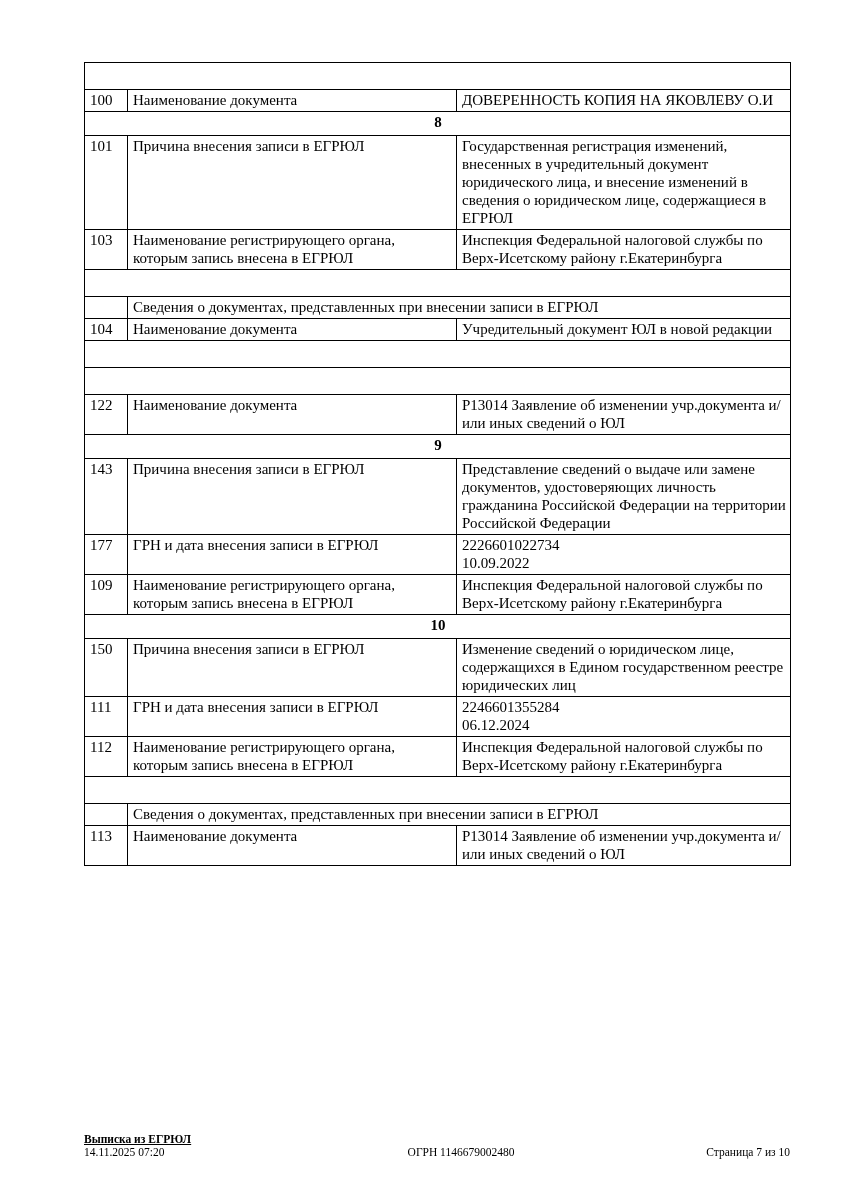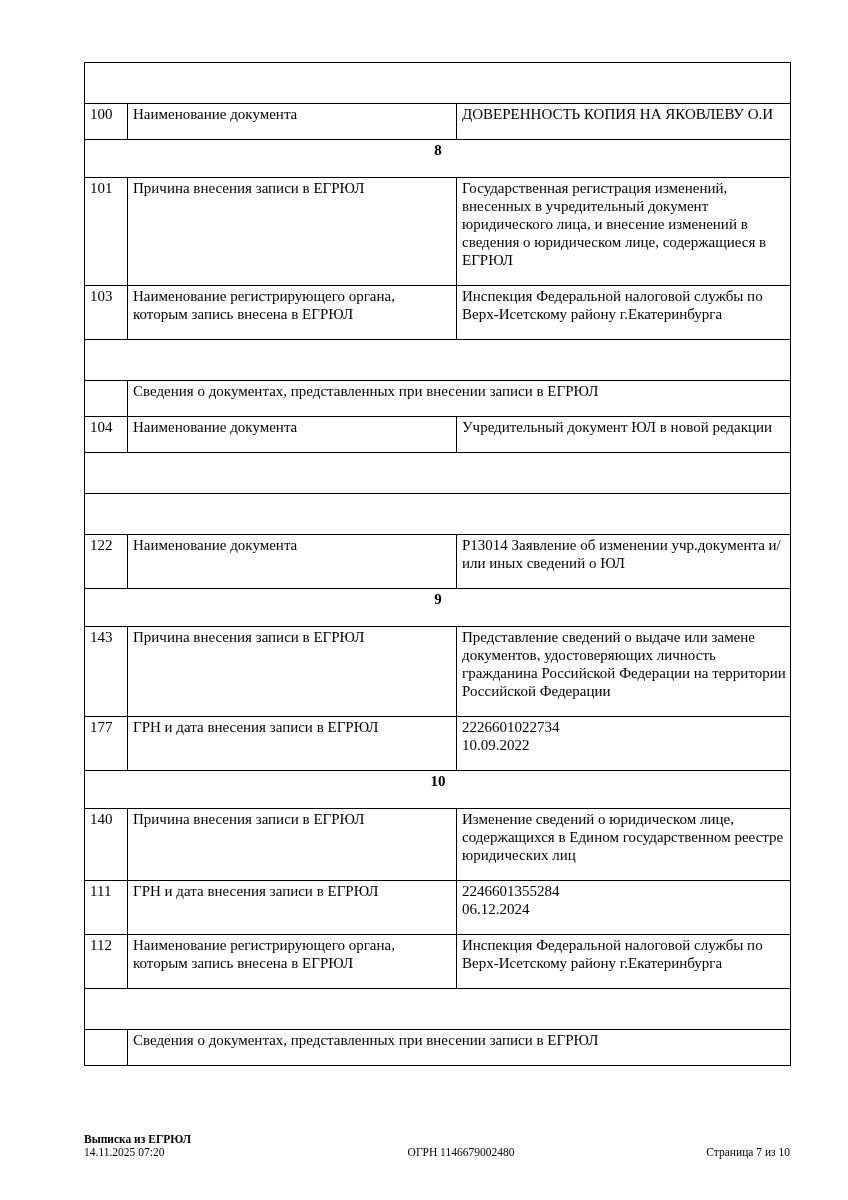--- a/index.html
+++ b/index.html
@@ -22,21 +22,21 @@
     top: 62px;
     width: 706px;
     border-collapse: collapse;
     table-layout: fixed;
     font-size: 15px;
     line-height: 18px;
   }
   table.egrul-table td {
     border: 1px solid #000000;
     vertical-align: top;
-    padding: 1px 4px 16px 5px;
+    padding: 1px 4px 2px 5px;
     word-wrap: break-word;
   }
   td.num-cell {
     padding-left: 7px;
   }
   td.spacer-cell {
     height: 23px;
     padding: 0;
   }
   td.section-cell {
@@ -59,20 +59,21 @@
     font-size: 11.5px;
     line-height: 13px;
   }
   .footer-left {
     position: absolute;
     left: 0;
     bottom: 0;
   }
   .footer-title {
     font-weight: bold;
+    text-decoration: underline;
   }
   .footer-center {
     position: absolute;
     left: 50%;
     bottom: 0;
     transform: translateX(-50%);
     white-space: nowrap;
     margin-left: 24px;
   }
   .footer-right {
@@ -146,44 +147,54 @@
           <td class="label-cell">Причина внесения записи в ЕГРЮЛ</td>
           <td class="value-cell">Представление сведений о выдаче или замене документов, удостоверяющих личность гражданина Российской Федерации на территории Российской Федерации</td>
         </tr>
         <tr>
           <td class="num-cell">177</td>
           <td class="label-cell">ГРН и дата внесения записи в ЕГРЮЛ</td>
           <td class="value-cell">2226601022734
 10.09.2022</td>
         </tr>
         <tr>
+          <td class="num-cell">109</td>
+          <td class="label-cell">Наименование регистрирующего органа, которым запись внесена в ЕГРЮЛ</td>
+          <td class="value-cell">Инспекция Федеральной налоговой службы по Верх-Исетскому району г.Екатеринбурга</td>
+        </tr>
+        <tr>
           <td class="section-cell" colspan="3">10</td>
         </tr>
         <tr>
-          <td class="num-cell">140</td>
+          <td class="num-cell">150</td>
           <td class="label-cell">Причина внесения записи в ЕГРЮЛ</td>
           <td class="value-cell">Изменение сведений о юридическом лице, содержащихся в Едином государственном реестре юридических лиц</td>
         </tr>
         <tr>
           <td class="num-cell">111</td>
           <td class="label-cell">ГРН и дата внесения записи в ЕГРЮЛ</td>
           <td class="value-cell">2246601355284
 06.12.2024</td>
         </tr>
         <tr>
           <td class="num-cell">112</td>
           <td class="label-cell">Наименование регистрирующего органа, которым запись внесена в ЕГРЮЛ</td>
           <td class="value-cell">Инспекция Федеральной налоговой службы по Верх-Исетскому району г.Екатеринбурга</td>
         </tr>
         <tr>
           <td class="spacer-cell" colspan="3"></td>
         </tr>
         <tr>
           <td class="subheader-num"></td>
           <td colspan="2">Сведения о документах, представленных при внесении записи в ЕГРЮЛ</td>
+        </tr>
+        <tr>
+          <td class="num-cell">113</td>
+          <td class="label-cell">Наименование документа</td>
+          <td class="value-cell">Р13014 Заявление об изменении учр.документа и/или иных сведений о ЮЛ</td>
         </tr>
       </tbody>
   </table>
 
   <div class="footer">
     <div class="footer-left">
       <div class="footer-title">Выписка из ЕГРЮЛ</div>
       <div>14.11.2025 07:20</div>
     </div>
     <div class="footer-center">ОГРН 1146679002480</div>

